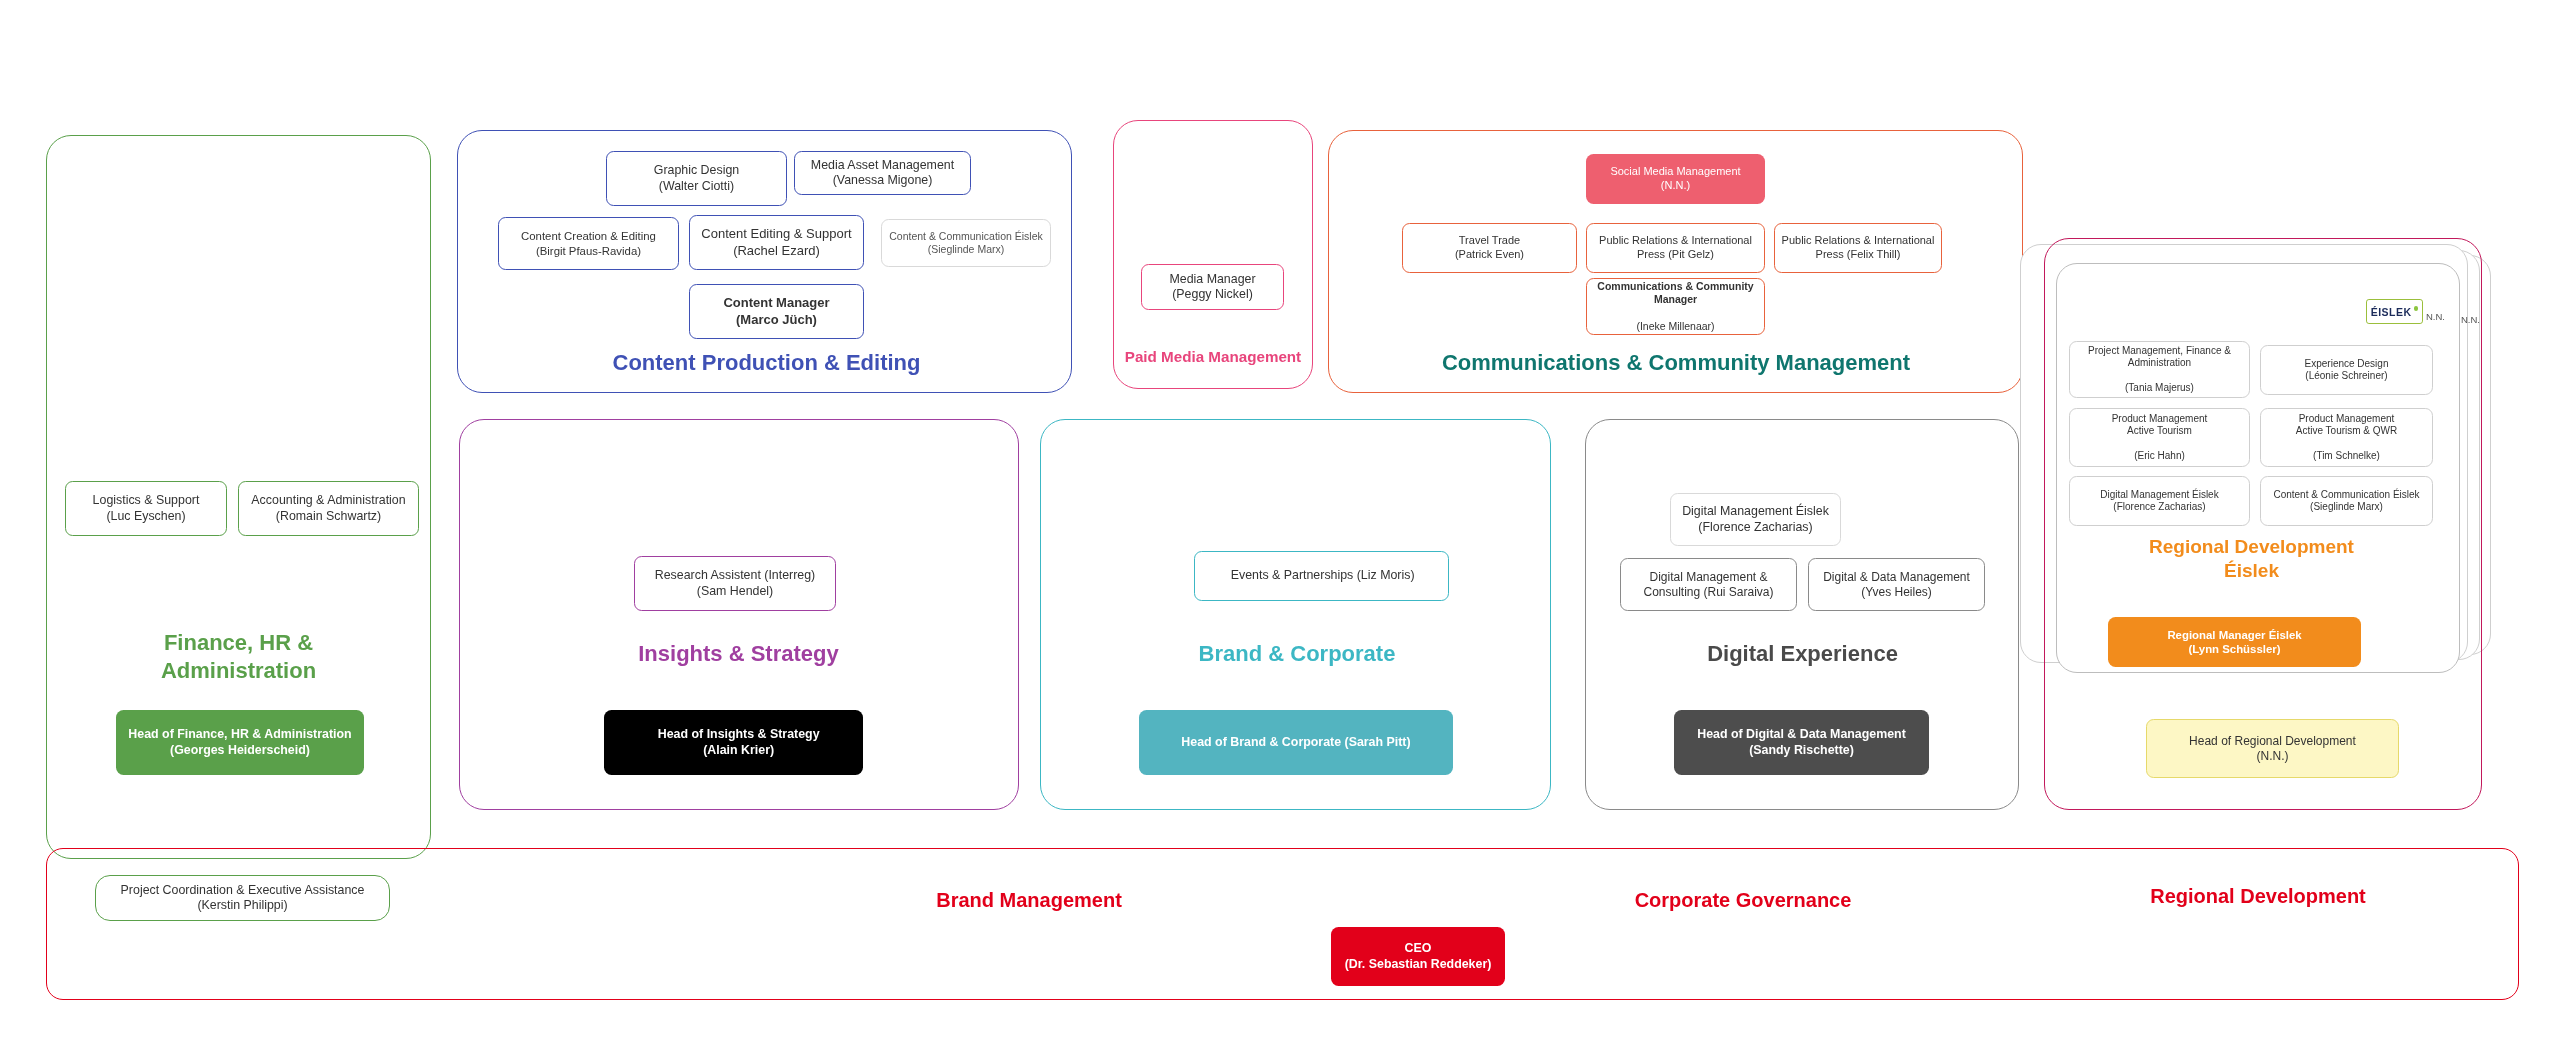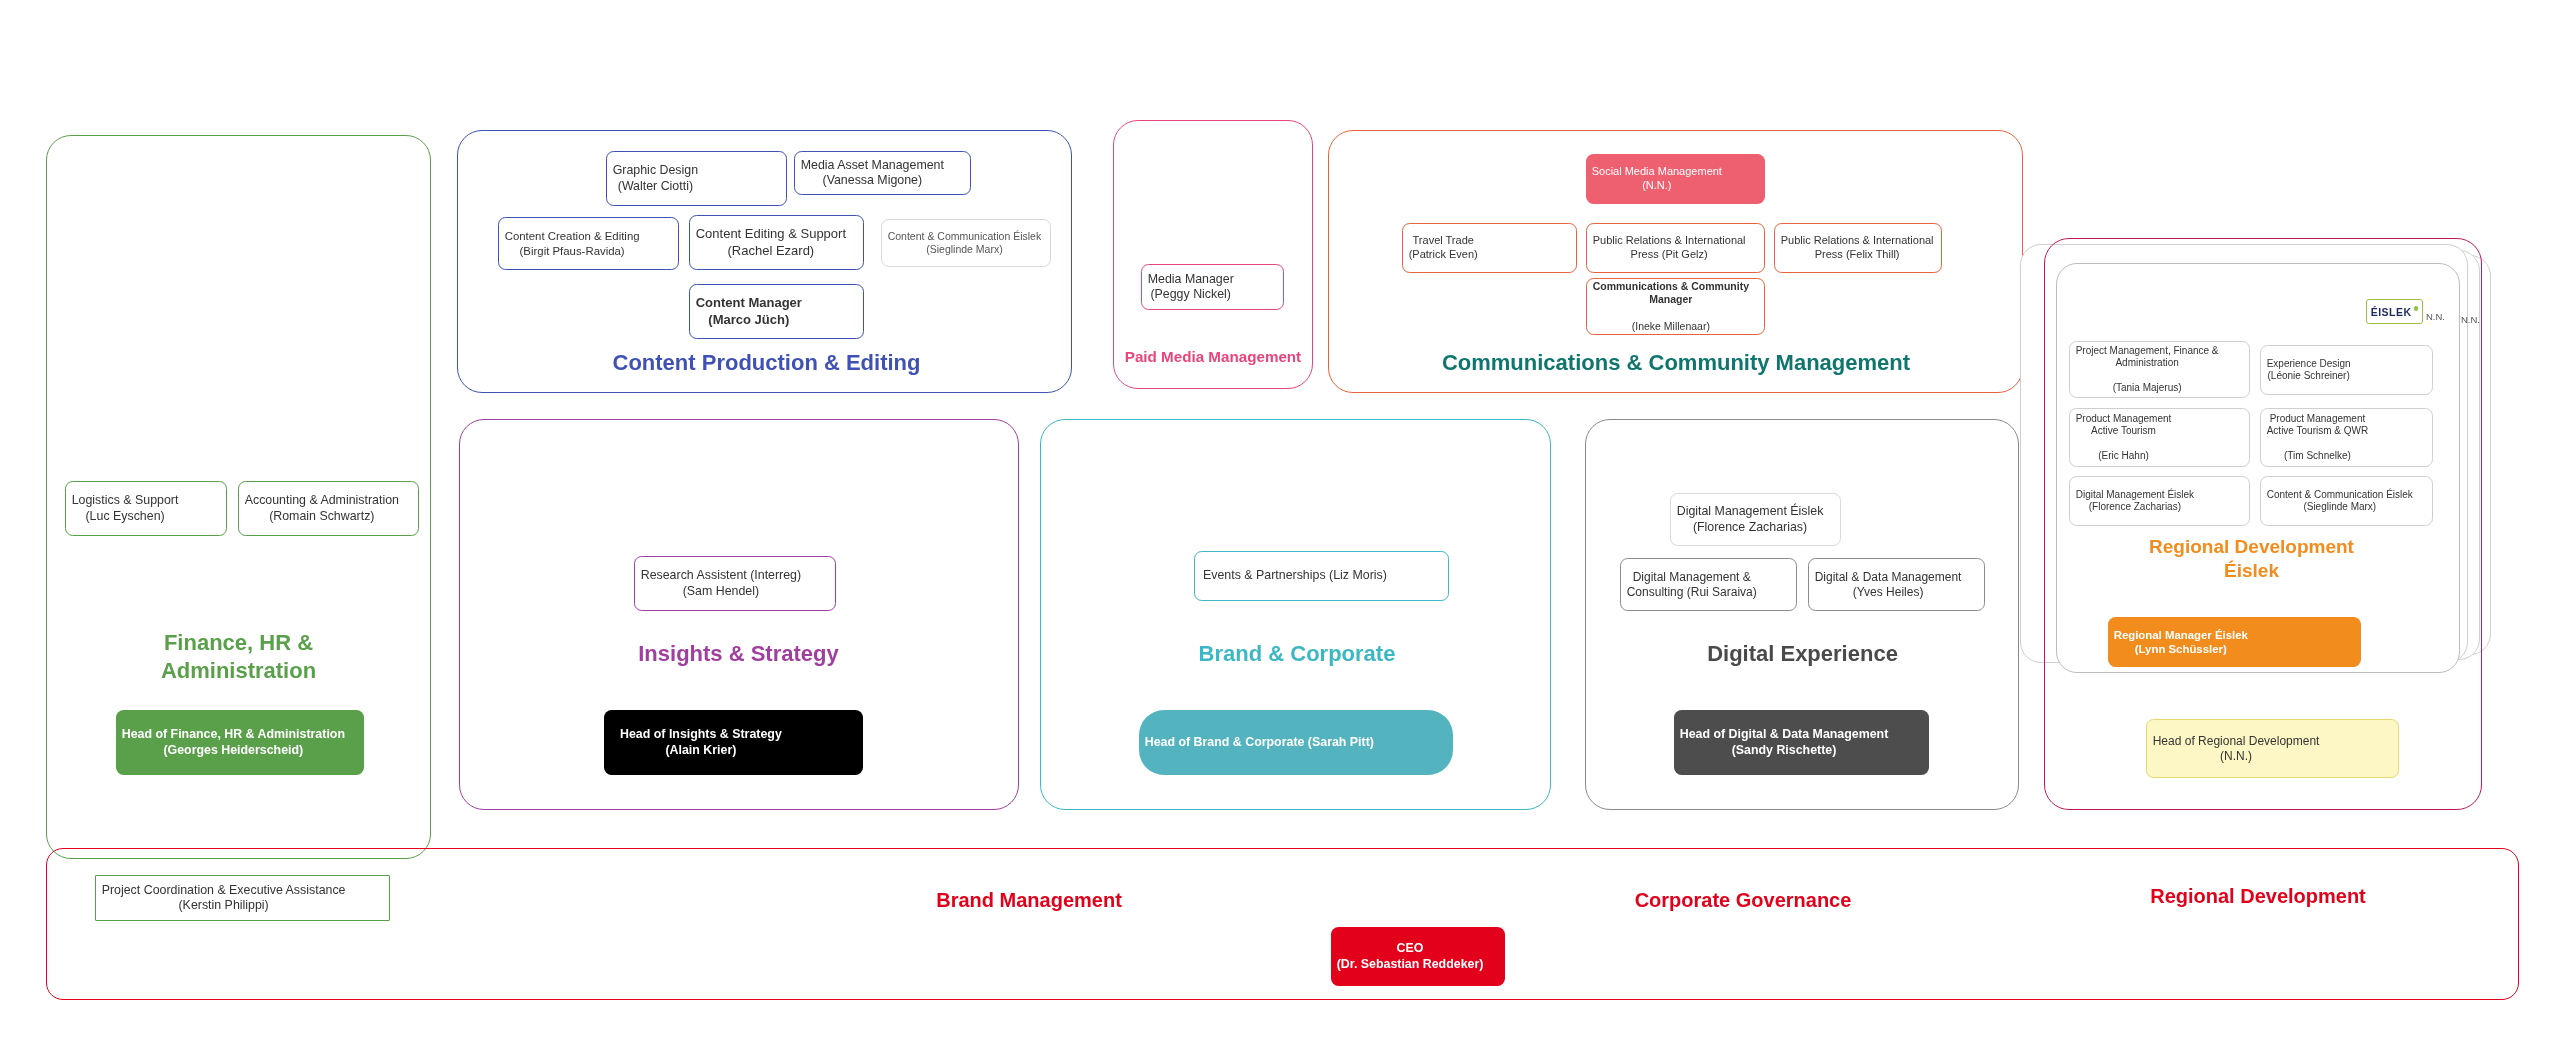--- a/index.html
+++ b/index.html
@@ -29,21 +29,21 @@
     font-weight: bold;
     text-align: center;
     line-height: 1.25;
   }
   .node {
     position: absolute;
     box-sizing: border-box;
     border-radius: 7.6px;
     display: flex;
     align-items: center;
-    justify-content: flex-start;
+    justify-content: center;
     text-align: center;
     line-height: 1.25;
     padding: 3.8px 5.7px;
     background: #ffffff;
   }
   .node .l2 { display: block; }
   .lead {
     color: #ffffff;
     font-weight: bold;
     border: none;
@@ -108,21 +108,21 @@
     <span>Administration</span>
   </div>
 
   <div class="node lead" style="left:116px; top:710px; width:248px; height:65px; background:#5aa04a; font-size:12.4px;">
     <span>
       <span>Head of Finance, HR &amp; Administration</span><br>
       <span class="l2">(Georges Heiderscheid)</span>
     </span>
   </div>
 
-  <div class="node" style="left:95px; top:875px; width:295px; height:46px; border:1.4px solid #5aa04a; font-size:12.4px; border-radius:1px;">
+  <div class="node" style="left:95px; top:875px; width:295px; height:46px; border:1.4px solid #5aa04a; font-size:12.4px; border-radius:15px;">
     <span>
       <span>Project Coordination &amp; Executive Assistance</span><br>
       <span class="l2">(Kerstin Philippi)</span>
     </span>
   </div>
 
   <div class="group" style="left:457px; top:130px; width:615px; height:263px; border:1.4px solid #3f51b5;"></div>
 
   <div class="node" style="left:606px; top:151px; width:181px; height:55px; border:1.4px solid #3f51b5; font-size:12.4px;">
     <span>
@@ -248,21 +248,21 @@
   <div class="group" style="left:1040px; top:419px; width:511px; height:391px; border:1.4px solid #3cb7c4;"></div>
 
   <div class="node" style="left:1194px; top:551px; width:255px; height:50px; border:1.4px solid #3cb7c4; font-size:12.4px;padding-left:8px;">
     <span>Events &amp; Partnerships (Liz Moris)</span>
   </div>
 
   <div class="group-title" style="left:1059px; top:640px; width:476px; font-size:22px; color:#3cb7c4;">
     <span>Brand &amp; Corporate</span>
   </div>
 
-  <div class="node lead" style="left:1139px; top:710px; width:314px; height:65px; background:#53b4c0; font-size:12.4px;border-radius:25px;">
+  <div class="node lead" style="left:1139px; top:710px; width:314px; height:65px; background:#53b4c0; font-size:12.4px;">
     <span>Head of Brand &amp; Corporate (Sarah Pitt)</span>
   </div>
 
   <div class="group" style="left:1585px; top:419px; width:434px; height:391px; border:1.4px solid #8a8a8a;"></div>
 
   <div class="node" style="left:1670px; top:493px; width:171px; height:53px; border:1px solid #d9d9d9; font-size:12.4px;">
     <span>
       <span>Digital Management Éislek</span><br>
       <span class="l2">(Florence Zacharias)</span>
     </span>

